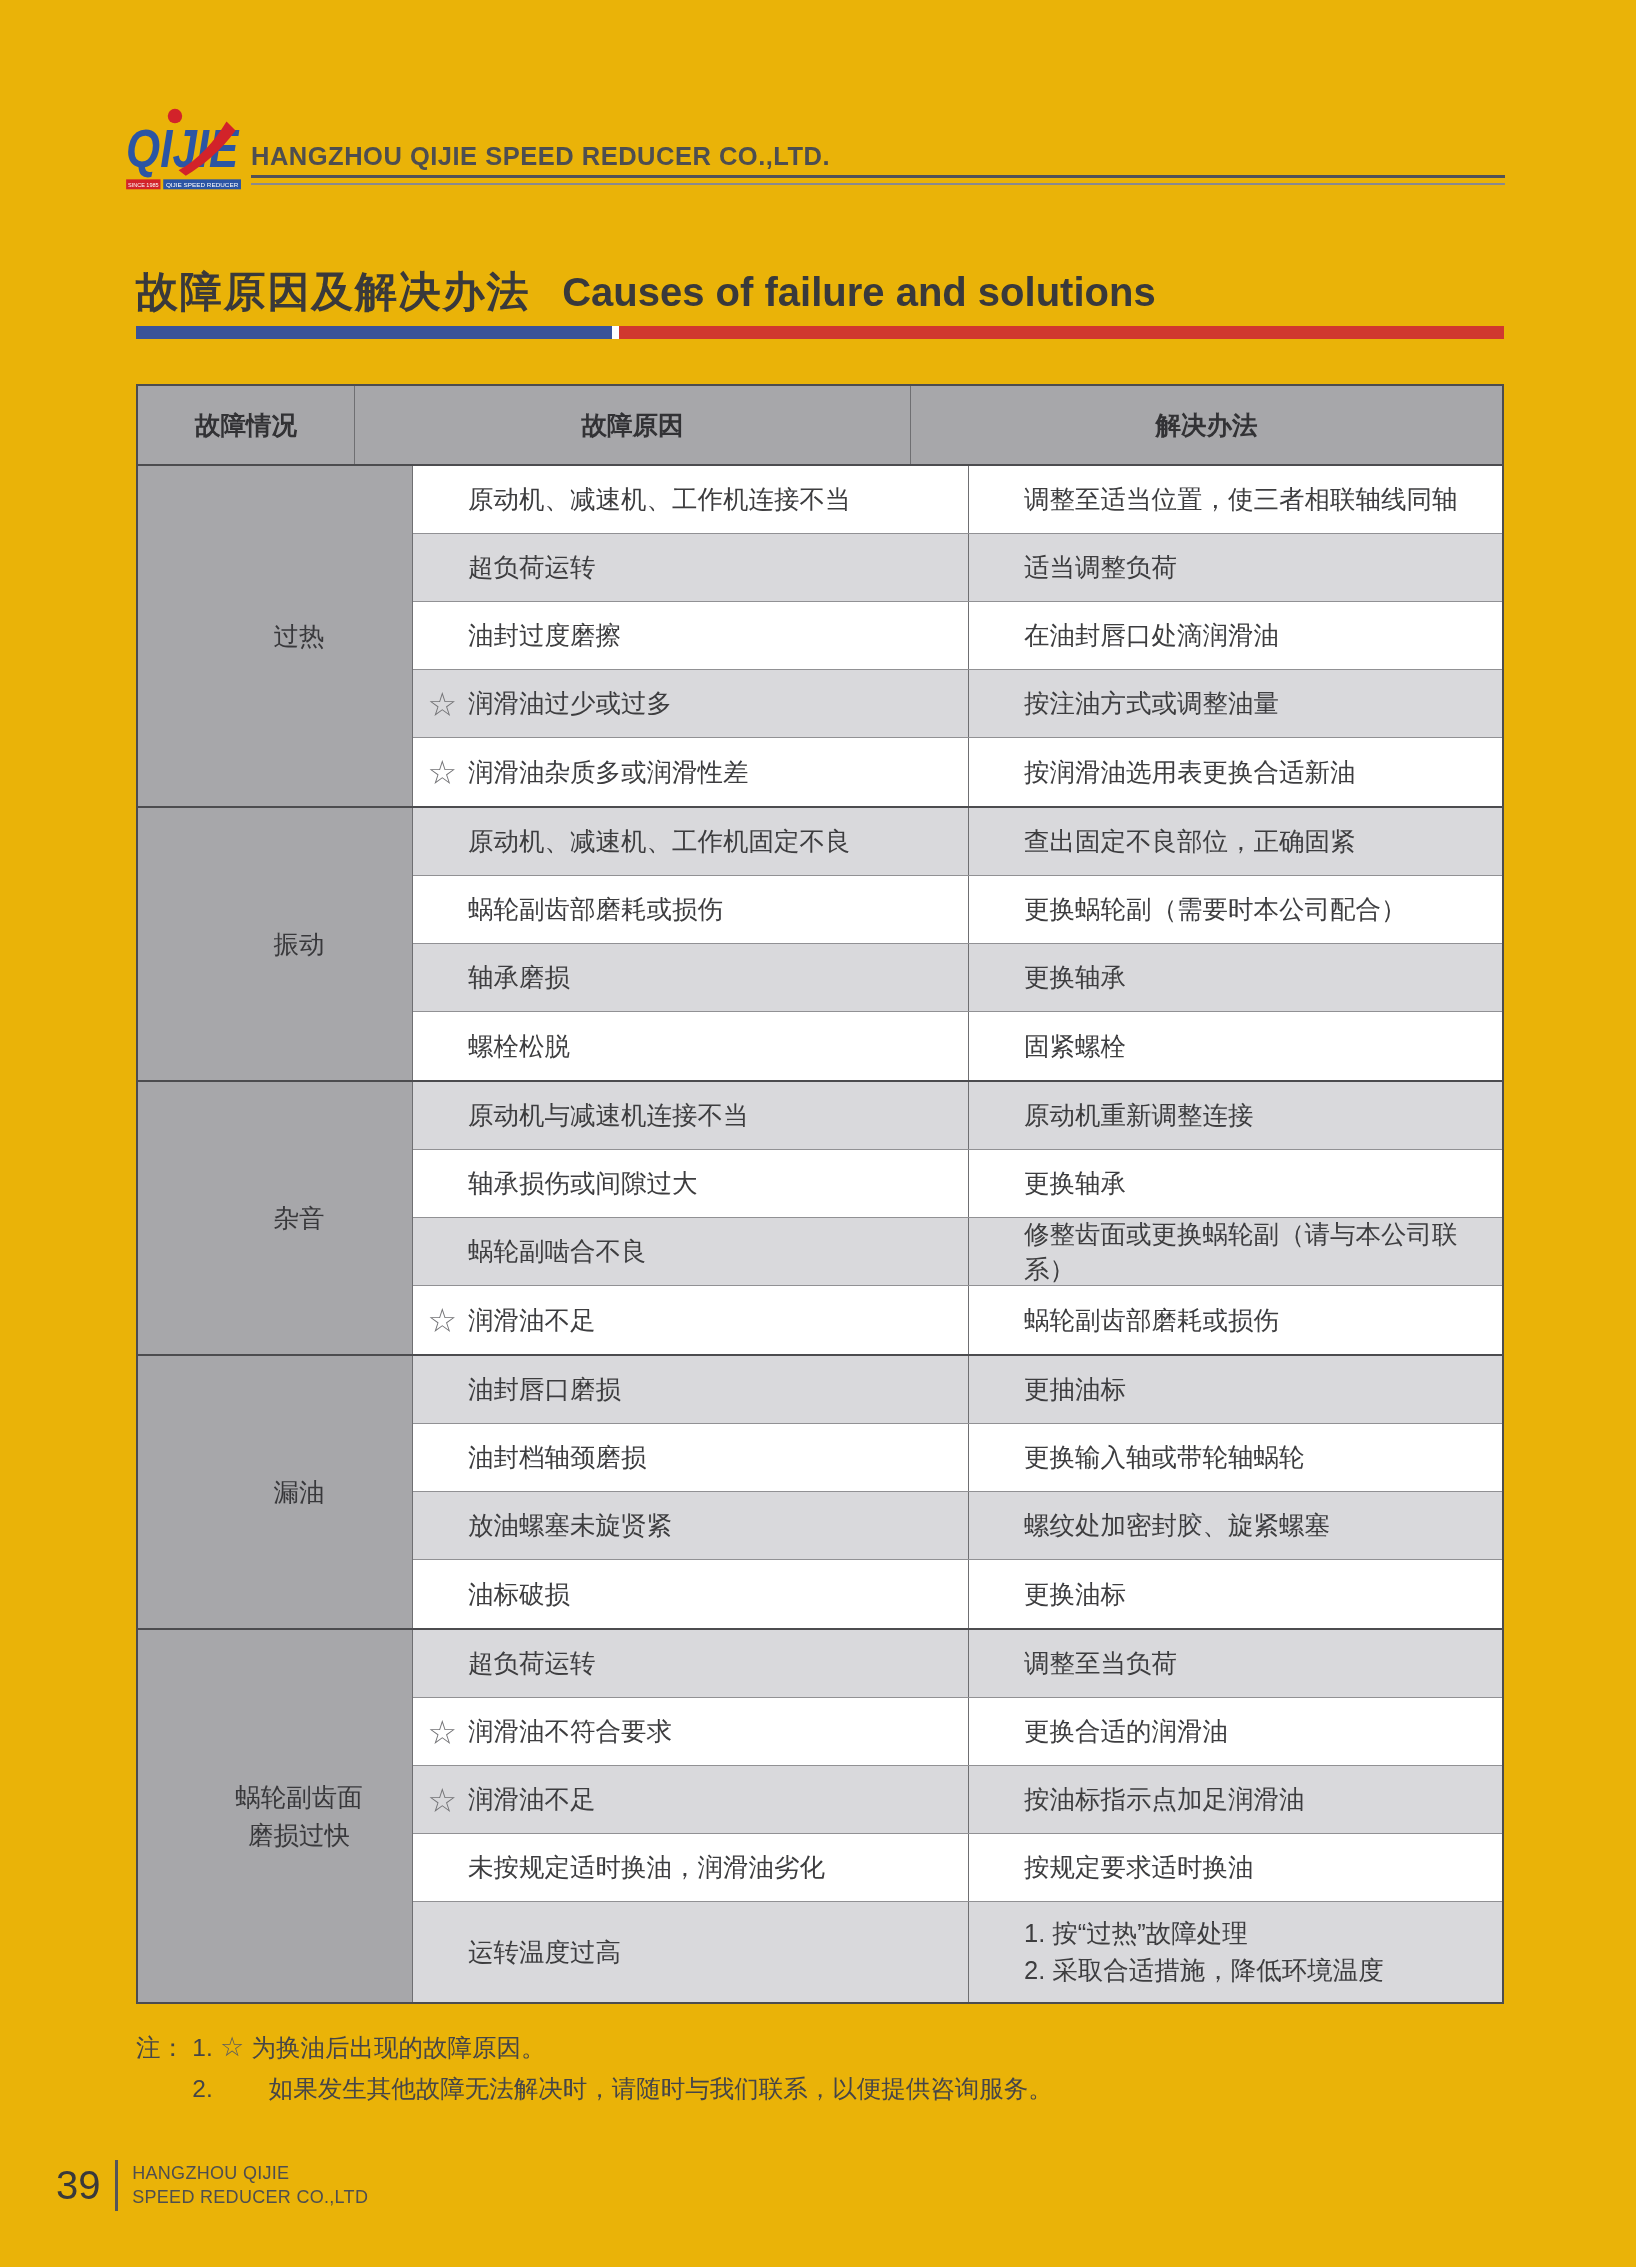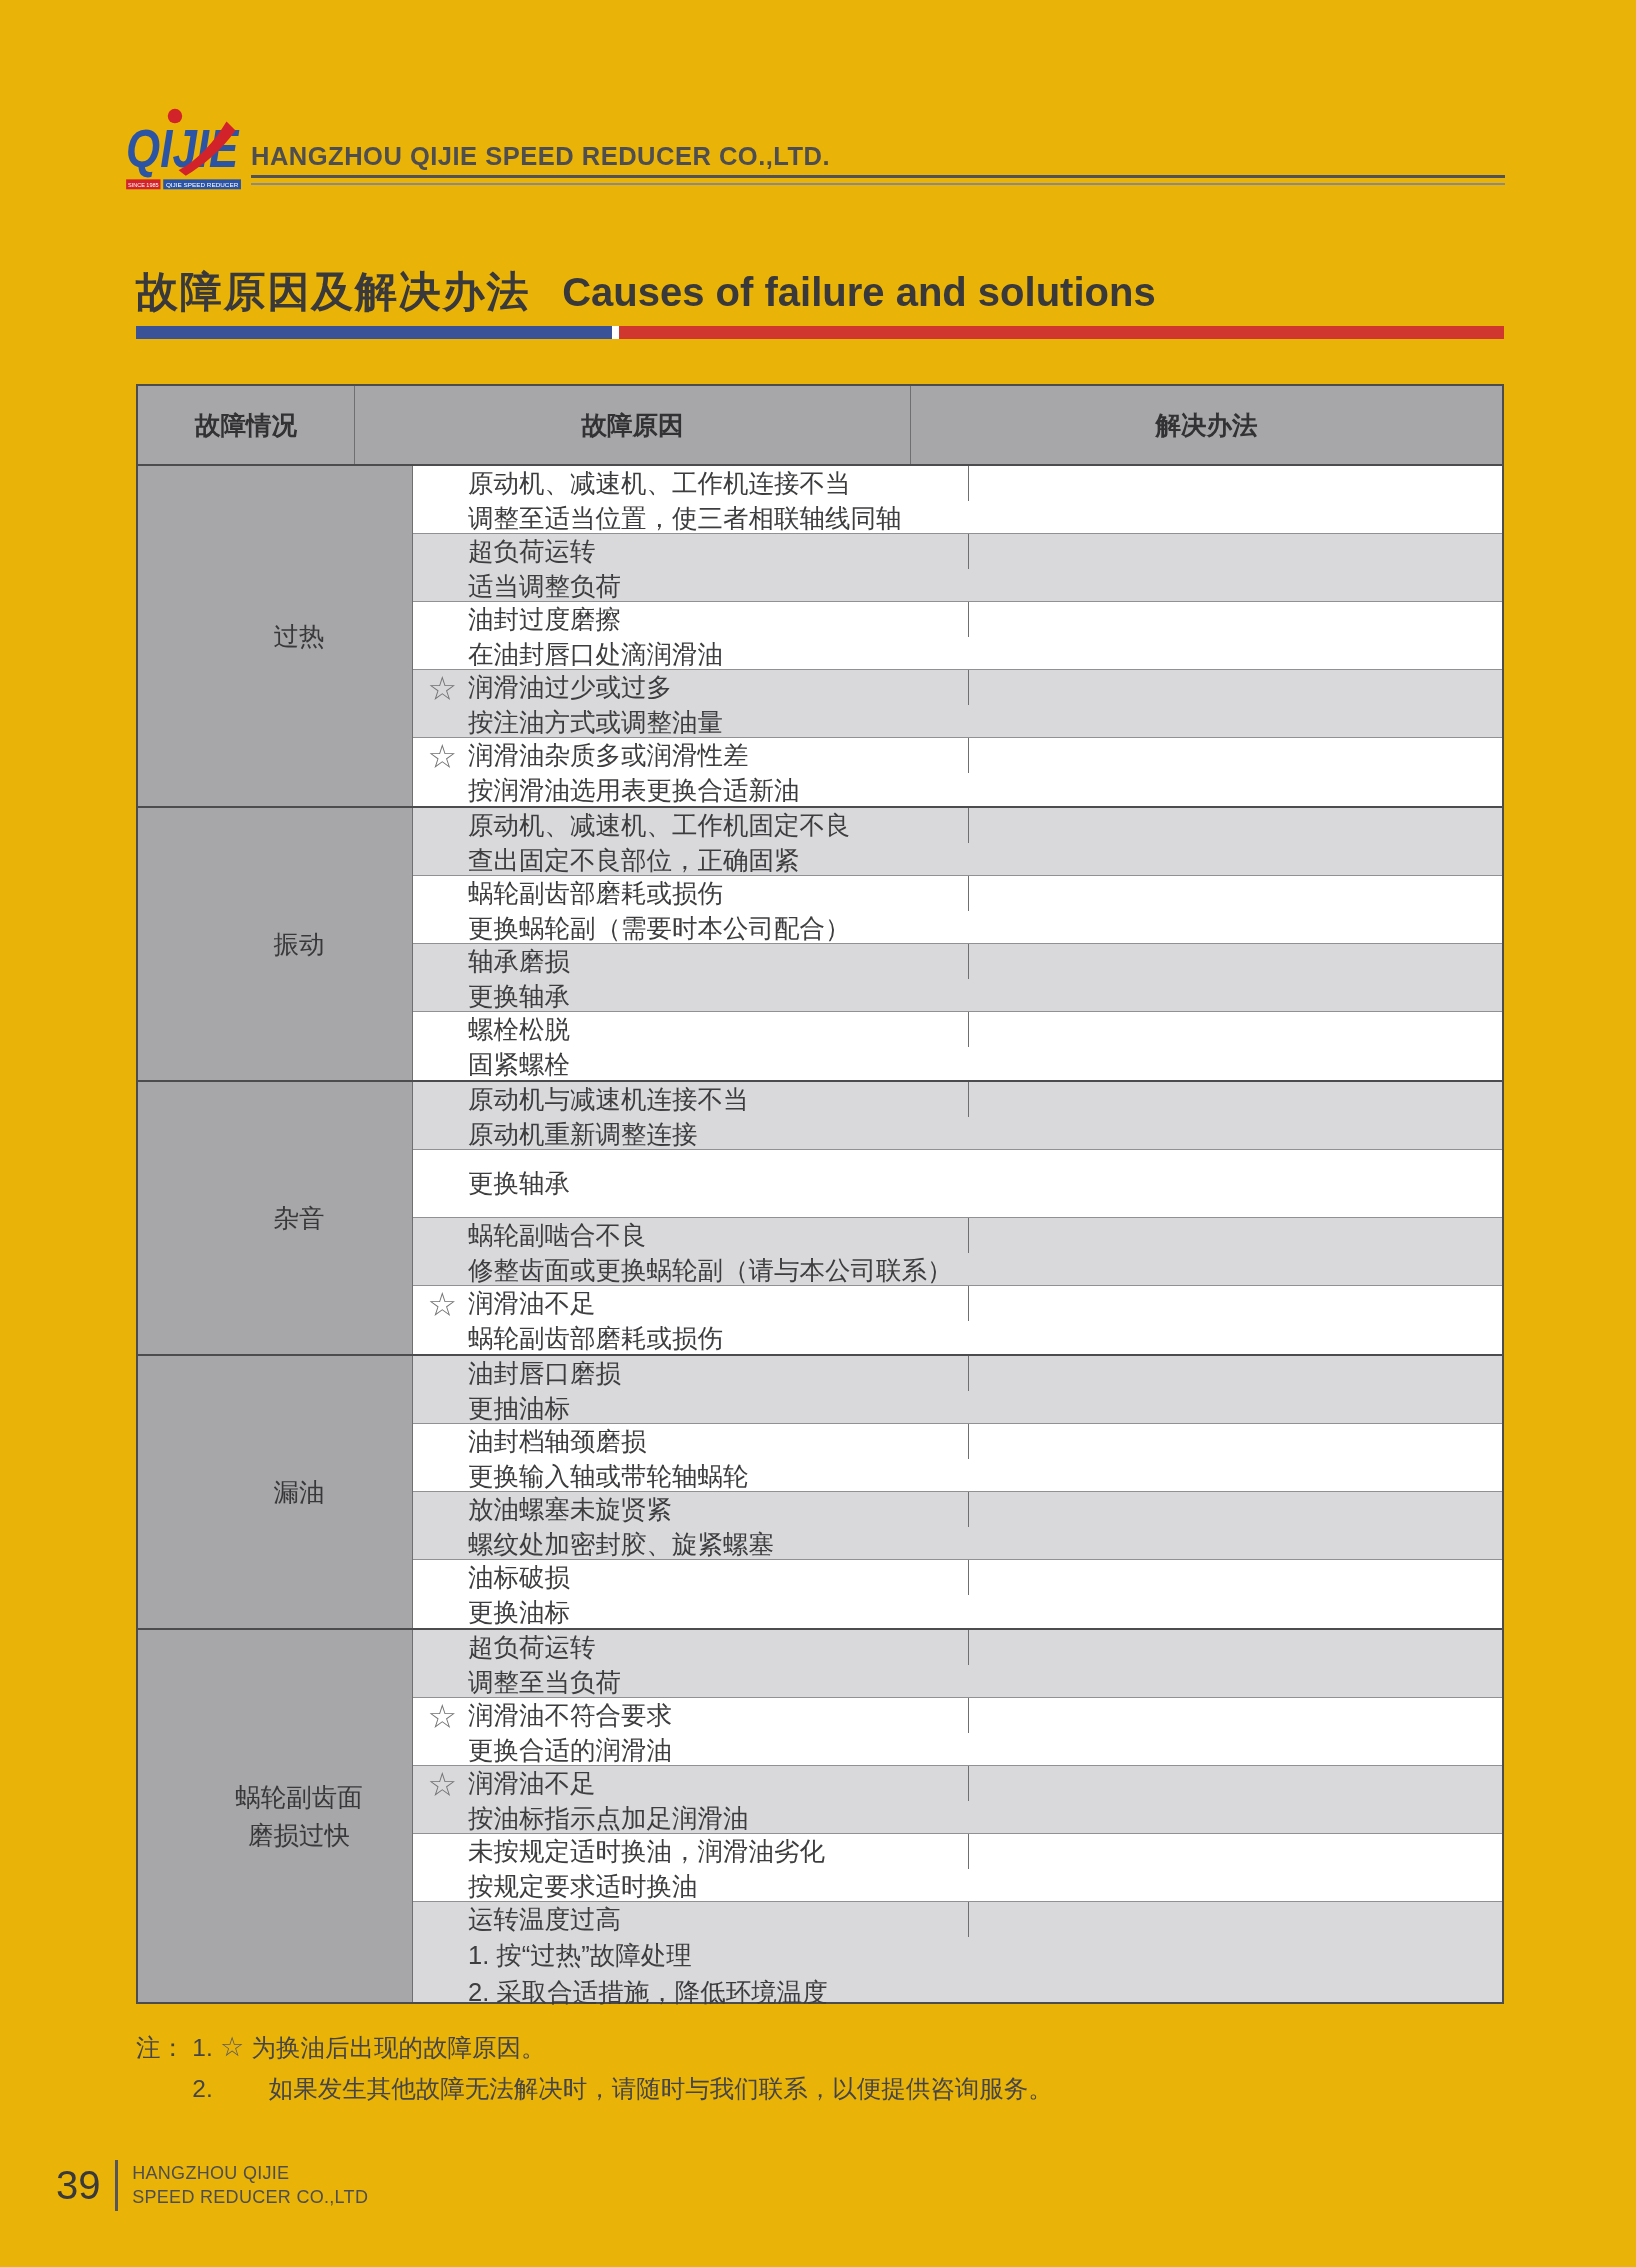--- a/index.html
+++ b/index.html
@@ -43,21 +43,21 @@
   .th-3 { flex:1; }
 
   .t-group { display:flex; border-bottom:2.7px solid #4c4c4f; }
   .t-group:last-child { border-bottom:none; }
   .t-group-label {
     width:275px; background:#a7a7aa; border-right:1.8px solid #6f6f72; box-sizing:border-box;
     display:flex; flex-direction:column; align-items:center; justify-content:center;
     line-height:1.5; color:#38383b; text-align:center;padding-left:48px;
   }
   .t-group-rows { flex:1; display:flex; flex-direction:column; }
-  .t-row { display:flex; height:68px; border-bottom:1.8px solid #919194; box-sizing:border-box;flex-direction:column; }
+  .t-row { display:flex; height:68px; border-bottom:1.8px solid #919194; box-sizing:border-box; }
   .t-row:last-child { border-bottom:none; }
   .row-white { background:#ffffff; }
   .row-gray  { background:#d9d9dc; }
   .row-tall  { height:100px; }
   .t-cell { display:flex; align-items:center; padding-left:55px; padding-right:12.7px; box-sizing:border-box; position:relative; }
   .t-cell.cause { width:556px; border-right:1.8px solid #6f6f72; }
   .t-cell.solution { flex:1; }
   .t-cell.solution.multi { flex-direction:column; align-items:flex-start; justify-content:center; line-height:1.45; }
   .star { position:absolute; left:14.5px; top:50%; transform:translateY(-50%);
           font-size:33px; color:#737376; line-height:1; }
@@ -205,20 +205,23 @@
           <div class="t-group-rows">
             <div class="t-row row-gray">
               <div class="t-cell cause">
                 <span>原动机与减速机连接不当</span>
               </div>
               <div class="t-cell solution">
                 <span>原动机重新调整连接</span>
               </div>
             </div>
             <div class="t-row row-white">
+              <div class="t-cell cause">
+                <span>轴承损伤或间隙过大</span>
+              </div>
               <div class="t-cell solution">
                 <span>更换轴承</span>
               </div>
             </div>
             <div class="t-row row-gray">
               <div class="t-cell cause">
                 <span>蜗轮副啮合不良</span>
               </div>
               <div class="t-cell solution">
                 <span>修整齿面或更换蜗轮副（请与本公司联系）</span>

